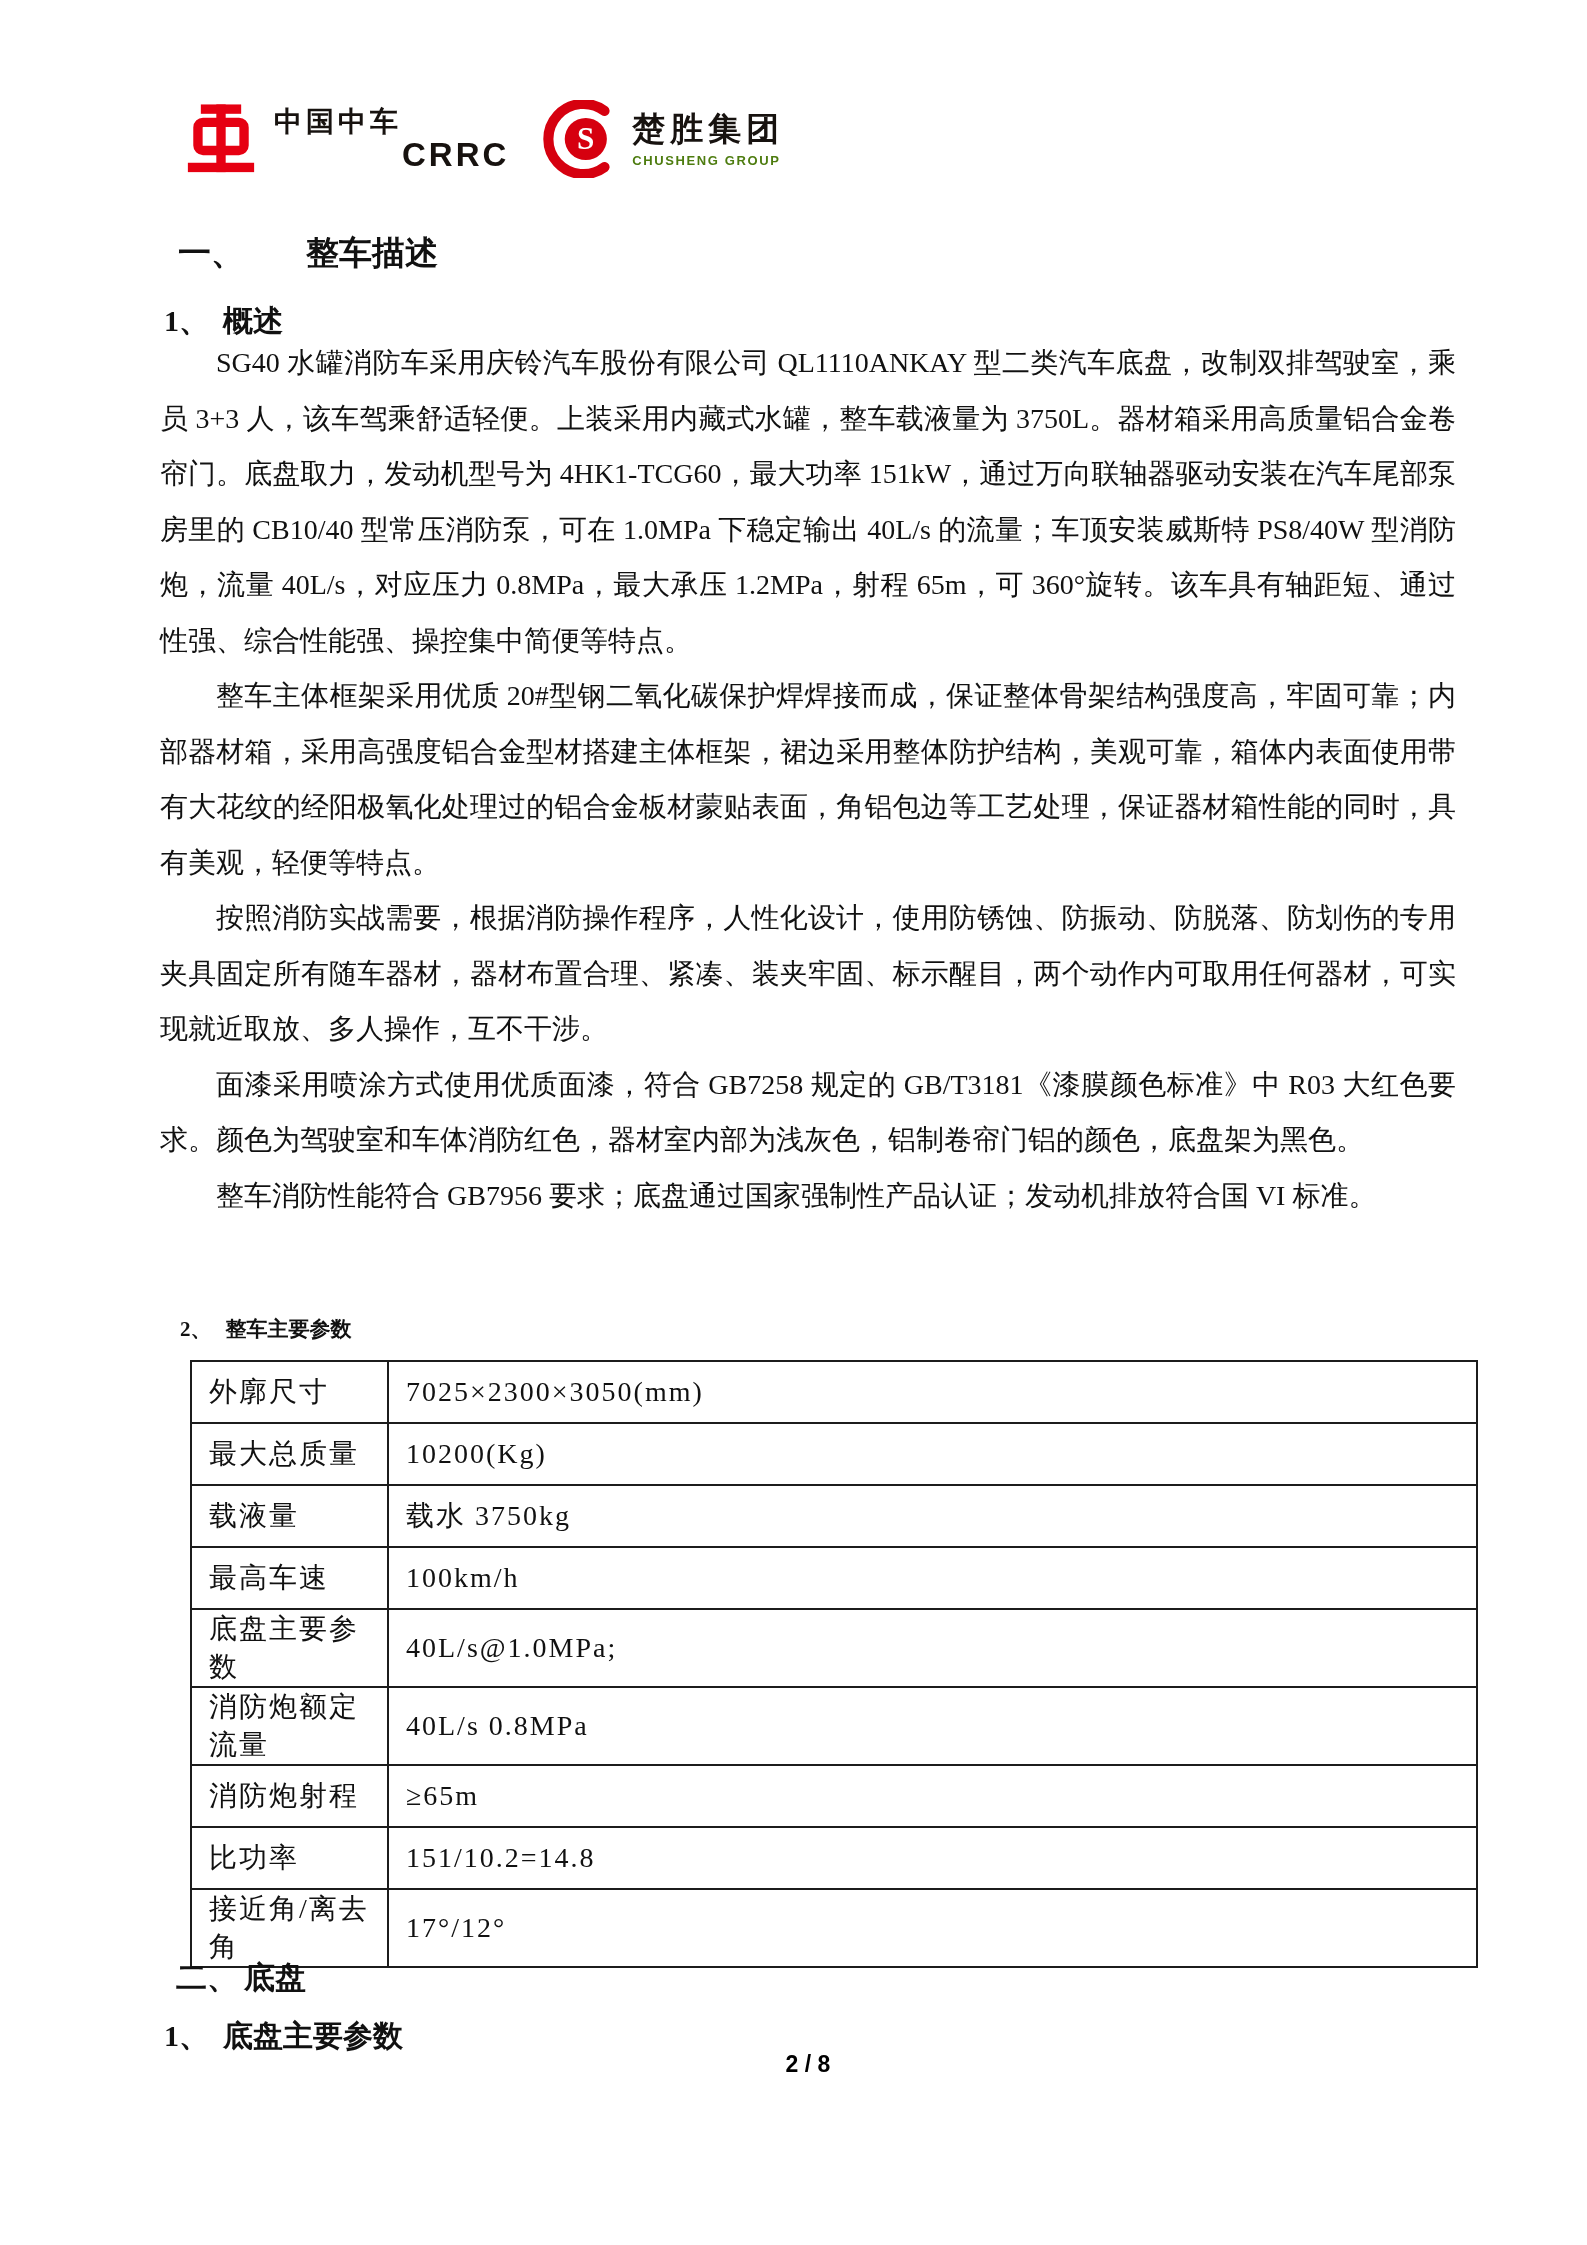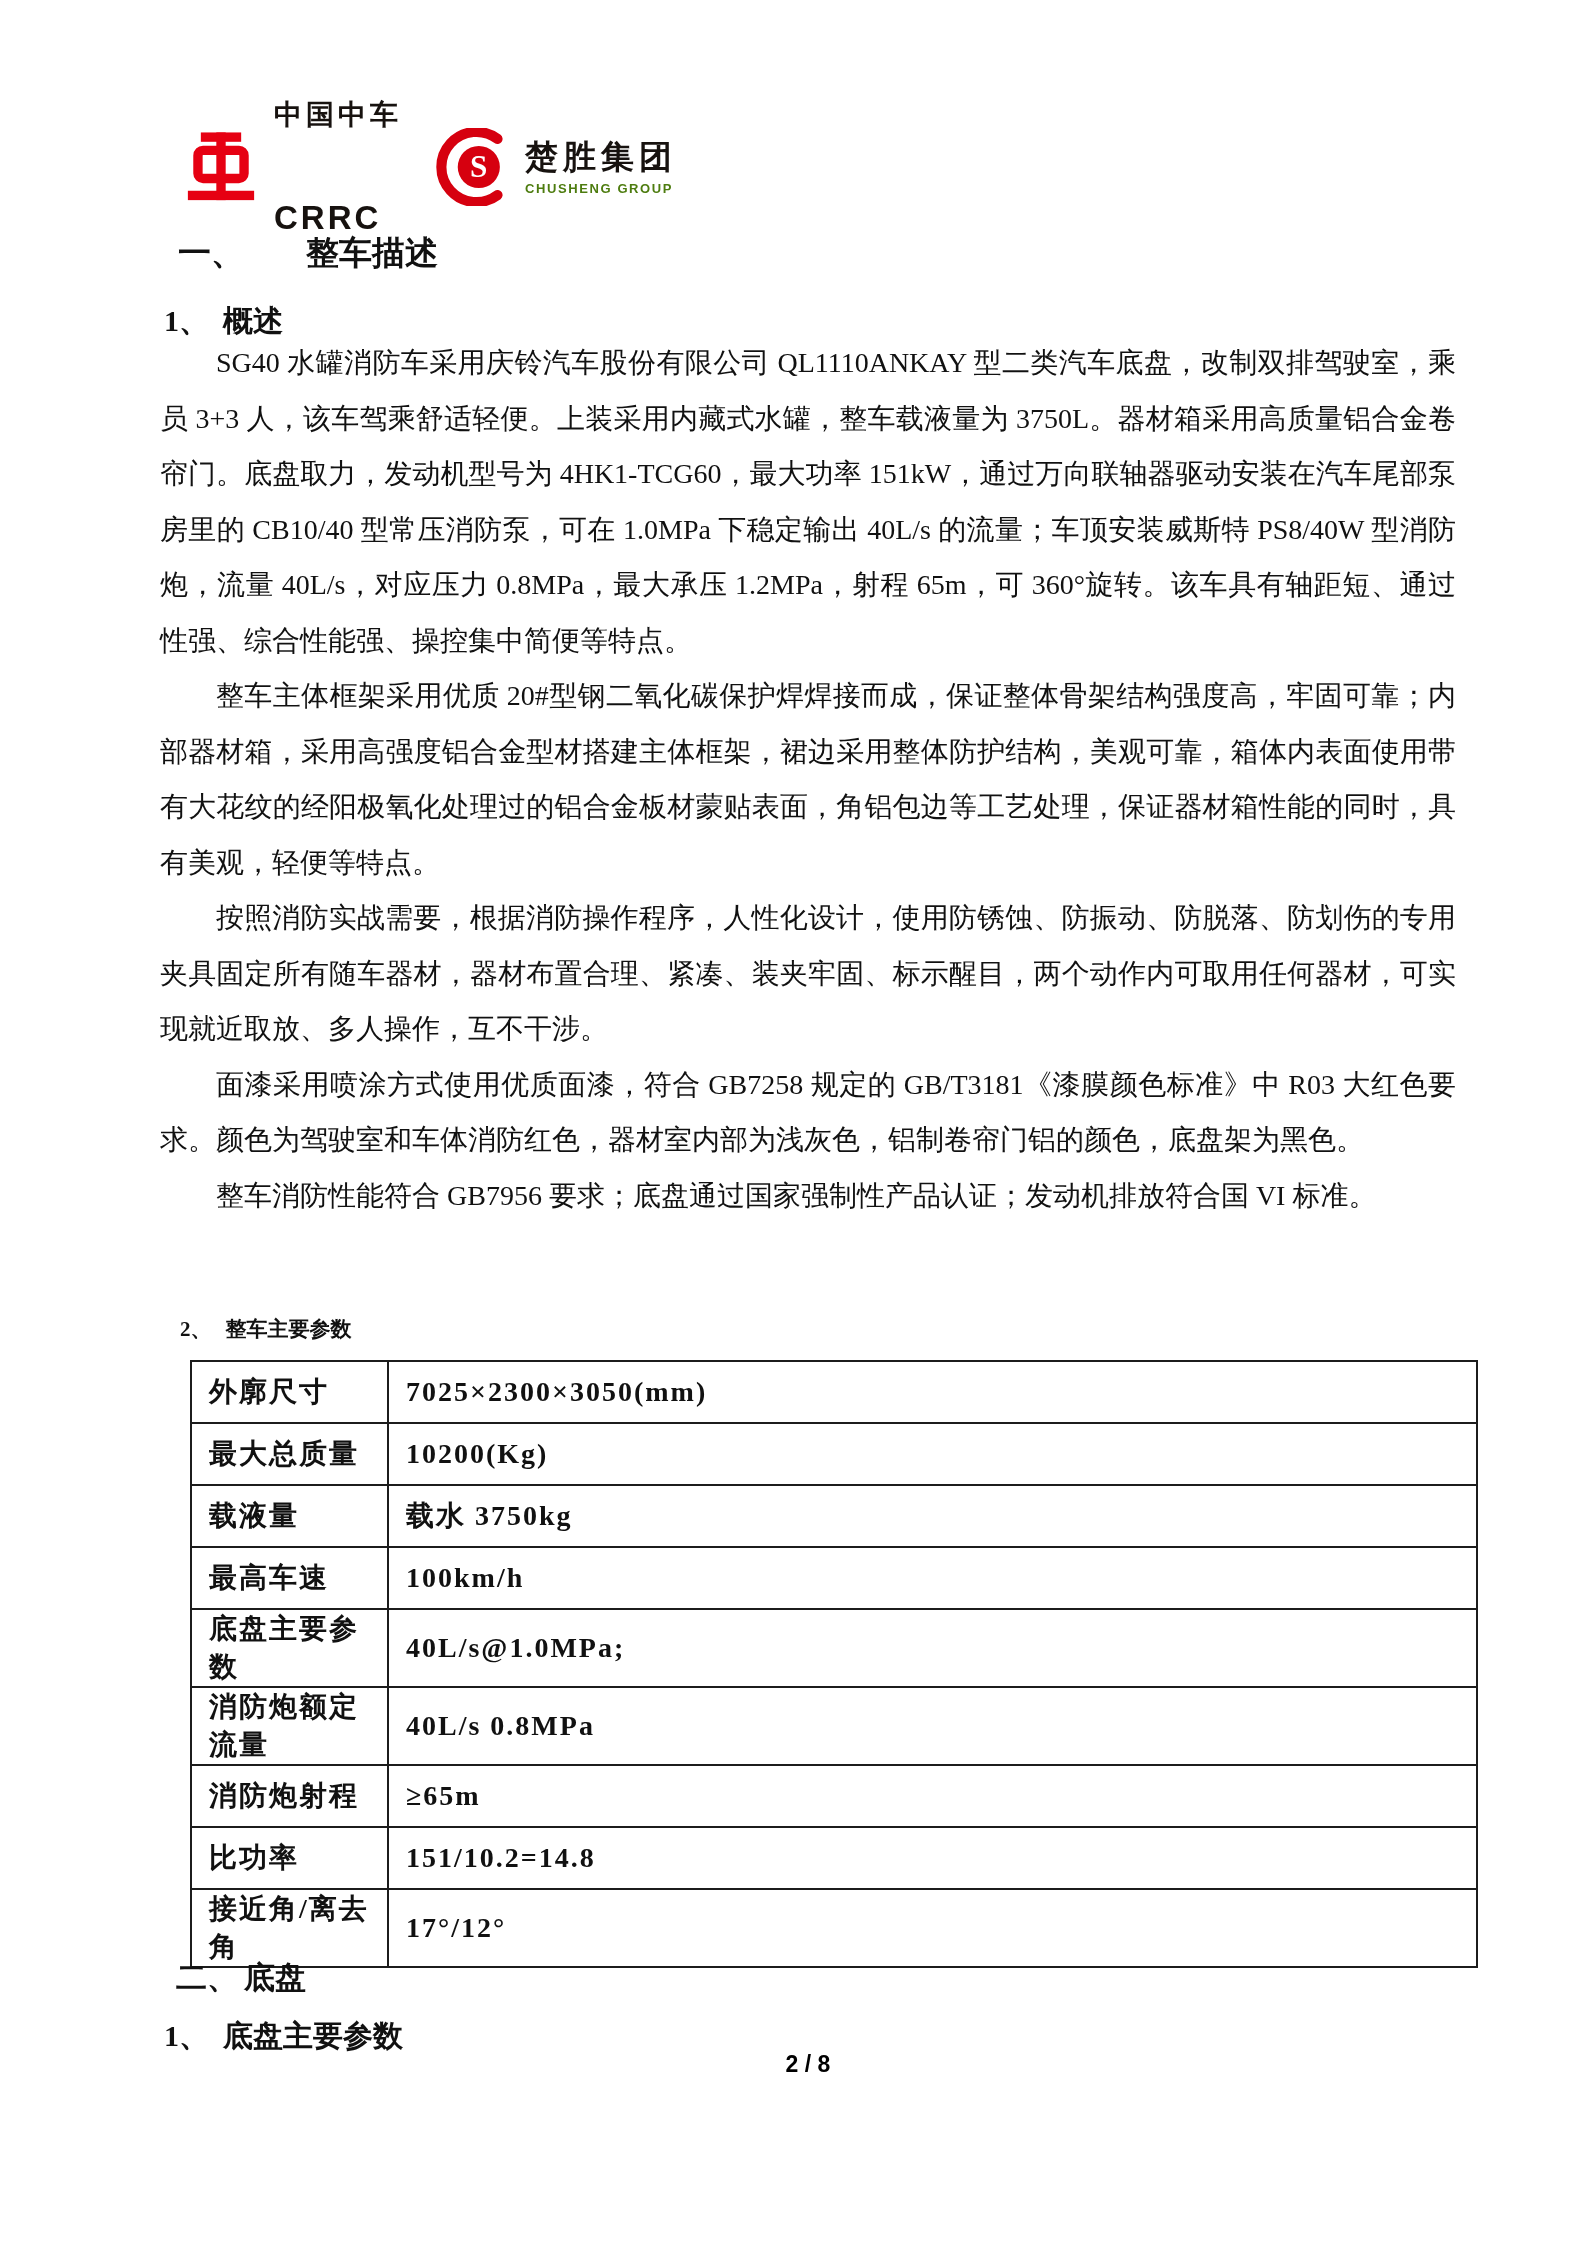--- a/index.html
+++ b/index.html
@@ -11,21 +11,21 @@
     overflow:hidden;
     font-family:"Liberation Serif","DejaVu Serif",serif;
     color:#111;
   }
 
   
   .logo-row{position:absolute;top:100px;left:185px;display:flex;align-items:center;gap:30px;}
   .logo{display:flex;align-items:center;}
   .crrc{gap:17px;}
   .crrc-mark{width:72px;height:74px;display:block;}
-  .crrc-text{display:flex;flex-direction:column;justify-content:center;gap:40px;}
+  .crrc-text{display:flex;flex-direction:row;justify-content:center;}
   .crrc-text .cn{font-family:"Liberation Sans","DejaVu Sans",sans-serif;font-weight:900;font-size:28px;letter-spacing:4px;line-height:30px;color:#17120f;}
   .crrc-text .en{font-family:"Liberation Sans","DejaVu Sans",sans-serif;font-weight:900;font-size:33px;letter-spacing:3px;line-height:32px;color:#17120f;margin-top:32px;}
   .chusheng{gap:15px;}
   .cs-mark{width:78px;height:78px;display:block;}
   .cs-text{display:flex;flex-direction:column;justify-content:center;}
   .cs-text .cn{font-family:"Liberation Sans","DejaVu Sans",sans-serif;font-weight:900;font-size:33px;letter-spacing:5px;line-height:36px;color:#17120f;}
   .cs-text .en{font-family:"Liberation Sans","DejaVu Sans",sans-serif;font-weight:700;font-size:13px;letter-spacing:1.6px;color:#4d7c0f;margin-top:6px;}
 
   
   .h-sec1{position:absolute;top:231px;left:178px;font-size:33px;font-weight:900;line-height:44px;}
@@ -51,21 +51,20 @@
     position:absolute;top:1360px;left:190px;width:1288px;
     border-collapse:collapse;table-layout:fixed;
     font-size:28px;color:#111;
   }
   .params td{
     border:2px solid #1c1c1c;
     height:60px;
     padding:0 0 0 17px;
     vertical-align:middle;
     letter-spacing:2px;
-    font-weight:bold;
   }
   .params td.lbl{width:178px;}
 
   
   .footer{
     position:absolute;top:2051px;left:160px;width:1296px;
     text-align:center;
     font-family:"Liberation Sans","DejaVu Sans",sans-serif;
     font-weight:700;font-size:23px;color:#000;
   }

